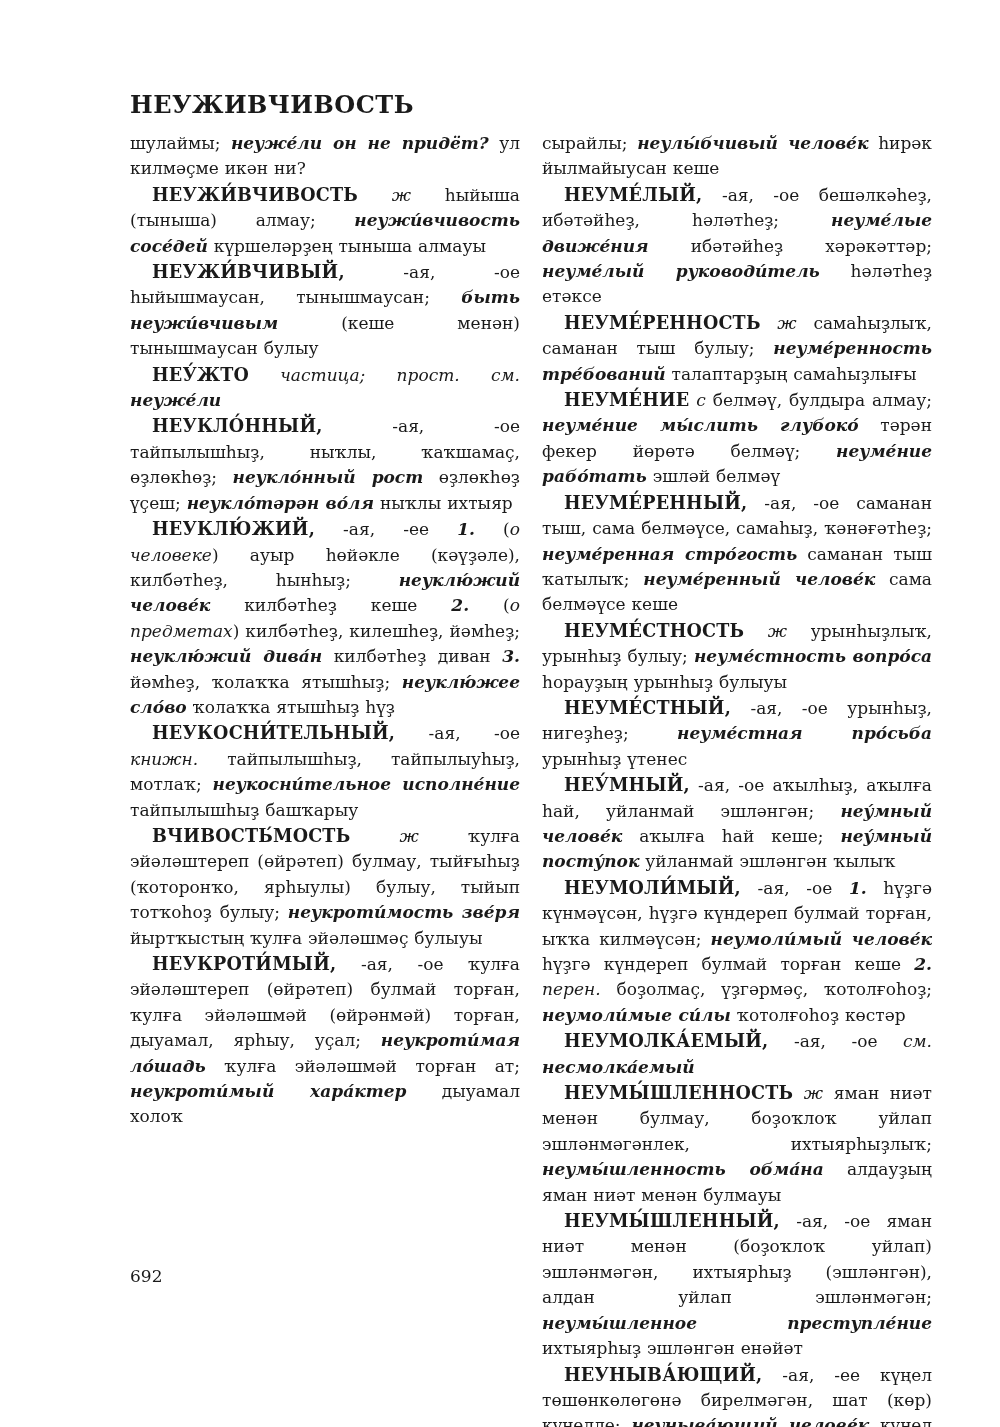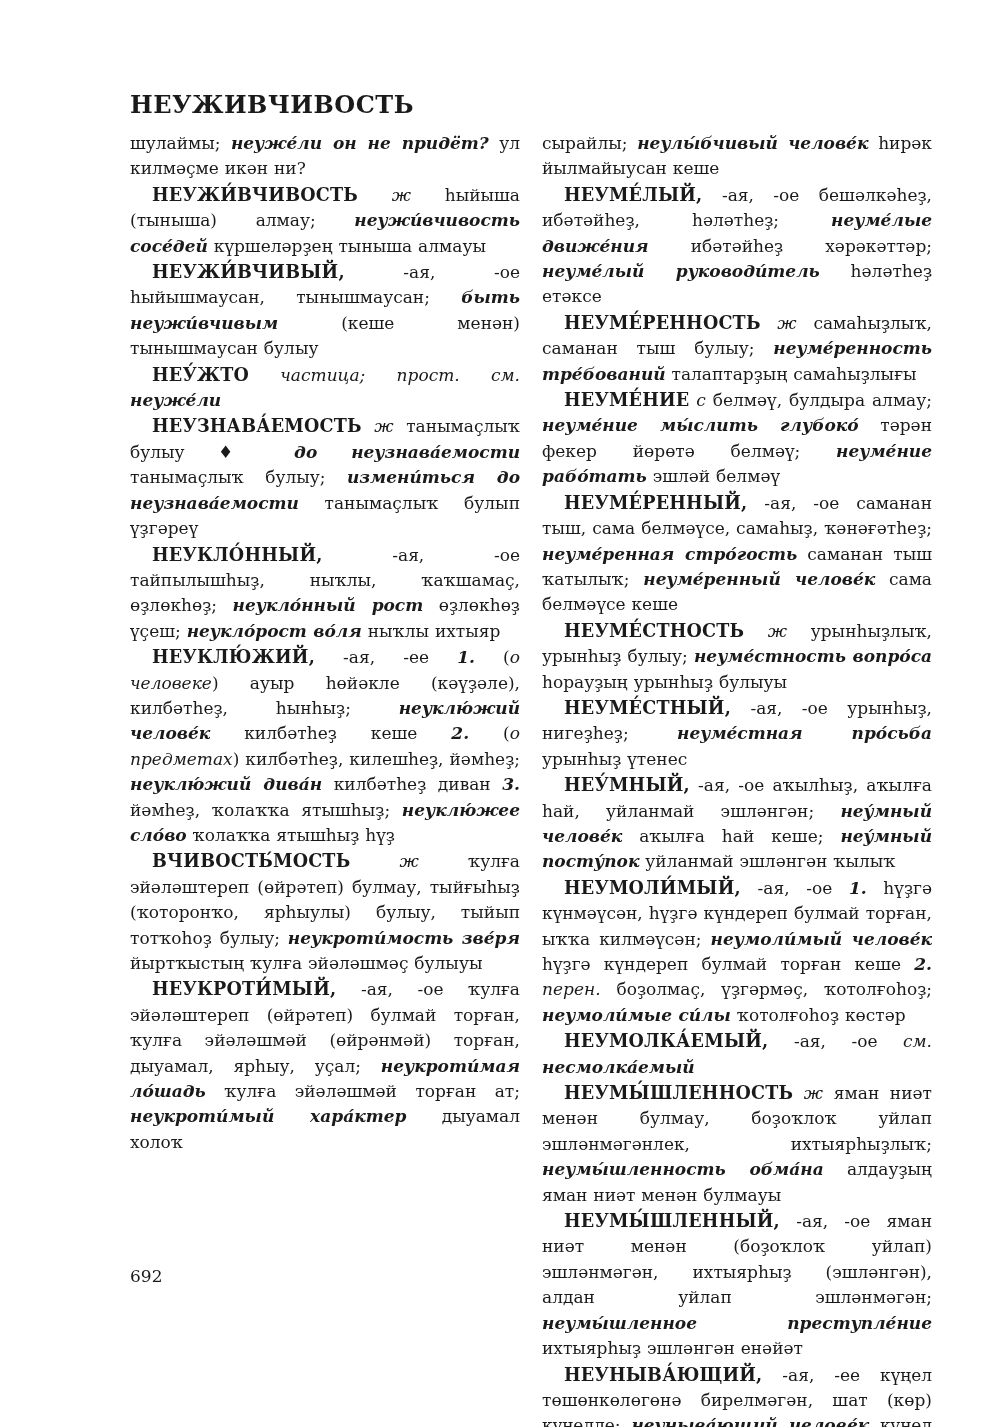--- a/index.html
+++ b/index.html
@@ -55,23 +55,23 @@
 
 <div class="page">
   <div class="running-head">НЕУЖИВЧИВОСТЬ</div>
 
   <div class="columns">
     <div class="col" id="col-left">
         <p><span>шулаймы; </span><span class="b">неуже́ли он не придёт?</span><span> ул килмәҫме икән ни?</span></p>
         <p class="indent"><span class="hw">НЕУЖИ́ВЧИВОСТЬ</span><span class="i"> ж</span><span> һыйыша (тыныша) алмау; </span><span class="b">неужи́вчивость сосе́дей</span><span> күршеләрҙең тыныша алмауы</span></p>
         <p class="indent"><span class="hw">НЕУЖИ́ВЧИВЫЙ,</span><span> -ая, -ое һыйышмаусан, тынышмаусан; </span><span class="b">быть неужи́вчивым</span><span> (кеше менән) тынышмаусан булыу</span></p>
         <p class="indent"><span class="hw">НЕУ́ЖТО</span><span class="i"> частица; прост. см.</span><span class="b"> неуже́ли</span></p>
-        <p class="indent"><span class="hw">НЕУЗНАВА́ЕМОСТЬ</span><span class="i"> ж</span><span> танымаҫлыҡ булыу ♦ </span><span class="b">до неузнава́емости</span><span> танымаҫлыҡ булыу; </span><span class="b">измени́ться до неузнава́емости</span><span> танымаҫлыҡ булып үҙгәреү</span></p>
-        <p class="indent"><span class="hw">НЕУКЛО́ННЫЙ,</span><span> -ая, -ое тайпылышһыҙ, ныҡлы, ҡаҡшамаҫ, өҙлөкһөҙ; </span><span class="b">неукло́нный рост</span><span> өҙлөкһөҙ үҫеш; </span><span class="b">неукло́рост во́ля</span><span> ныҡлы ихтыяр</span></p>
+        <p class="indent"><span class="hw">НЕУКЛО́ННЫЙ,</span><span> -ая, -ое тайпылышһыҙ, ныҡлы, ҡаҡшамаҫ, өҙлөкһөҙ; </span><span class="b">неукло́нный рост</span><span> өҙлөкһөҙ үҫеш; </span><span class="b">неукло́тәрән во́ля</span><span> ныҡлы ихтыяр</span></p>
         <p class="indent"><span class="hw">НЕУКЛЮ́ЖИЙ,</span><span> -ая, -ее </span><span class="b">1.</span><span> (</span><span class="i">о человеке</span><span>) ауыр һөйәкле (кәүҙәле), килбәтһеҙ, һынһыҙ; </span><span class="b">неуклю́жий челове́к</span><span> килбәтһеҙ кеше </span><span class="b">2.</span><span> (</span><span class="i">о предметах</span><span>) килбәтһеҙ, килешһеҙ, йәмһеҙ; </span><span class="b">неуклю́жий дива́н</span><span> килбәтһеҙ диван </span><span class="b">3.</span><span> йәмһеҙ, ҡолаҡҡа ятышһыҙ; </span><span class="b">неуклю́жее сло́во</span><span> ҡолаҡҡа ятышһыҙ һүҙ</span></p>
+        <p class="indent"><span class="hw">НЕУКОСНИ́ТЕЛЬНЫЙ,</span><span> -ая, -ое </span><span class="i">книжн.</span><span> тайпылышһыҙ, тайпылыуһыҙ, мотлаҡ; </span><span class="b">неукосни́тельное исполне́ние</span><span> тайпылышһыҙ башҡарыу</span></p>
         <p class="indent"><span class="hw">ВЧИВОСТЬ́МОСТЬ</span><span class="i"> ж</span><span> ҡулға эйәләштереп (өйрәтеп) булмау, тыйғыһыҙ (ҡоторонҡо, ярһыулы) булыу, тыйып тотҡоһоҙ булыу; </span><span class="b">неукроти́мость зве́ря</span><span> йыртҡыстың ҡулға эйәләшмәҫ булыуы</span></p>
         <p class="indent"><span class="hw">НЕУКРОТИ́МЫЙ,</span><span> -ая, -ое ҡулға эйәләштереп (өйрәтеп) булмай торған, ҡулға эйәләшмәй (өйрәнмәй) торған, дыуамал, ярһыу, уҫал; </span><span class="b">неукроти́мая ло́шадь</span><span> ҡулға эйәләшмәй торған ат; </span><span class="b">неукроти́мый хара́ктер</span><span> дыуамал холоҡ</span></p>
       </div>
     <div class="col" id="col-right">
         <p><span>сырайлы; </span><span class="b">неулы́бчивый челове́к</span><span> һирәк йылмайыусан кеше</span></p>
         <p class="indent"><span class="hw">НЕУМЕ́ЛЫЙ,</span><span> -ая, -ое бешәлкәһеҙ, ибәтәйһеҙ, һәләтһеҙ; </span><span class="b">неуме́лые движе́ния</span><span> ибәтәйһеҙ хәрәкәттәр; </span><span class="b">неуме́лый руководи́тель</span><span> һәләтһеҙ етәксе</span></p>
         <p class="indent"><span class="hw">НЕУМЕ́РЕННОСТЬ</span><span class="i"> ж</span><span> самаһыҙлыҡ, саманан тыш булыу; </span><span class="b">неуме́ренность тре́бований</span><span> талаптарҙың самаһыҙлығы</span></p>
         <p class="indent"><span class="hw">НЕУМЕ́НИЕ</span><span class="i"> с</span><span> белмәү, булдыра алмау; </span><span class="b">неуме́ние мы́слить глубоко́</span><span> тәрән фекер йөрөтә белмәү; </span><span class="b">неуме́ние рабо́тать</span><span> эшләй белмәү</span></p>
         <p class="indent"><span class="hw">НЕУМЕ́РЕННЫЙ,</span><span> -ая, -ое саманан тыш, сама белмәүсе, самаһыҙ, ҡәнәғәтһеҙ; </span><span class="b">неуме́ренная стро́гость</span><span> саманан тыш ҡатылыҡ; </span><span class="b">неуме́ренный челове́к</span><span> сама белмәүсе кеше</span></p>
         <p class="indent"><span class="hw">НЕУМЕ́СТНОСТЬ</span><span class="i"> ж</span><span> урынһыҙлыҡ, урынһыҙ булыу; </span><span class="b">неуме́стность вопро́са</span><span> һорауҙың урынһыҙ булыуы</span></p>

